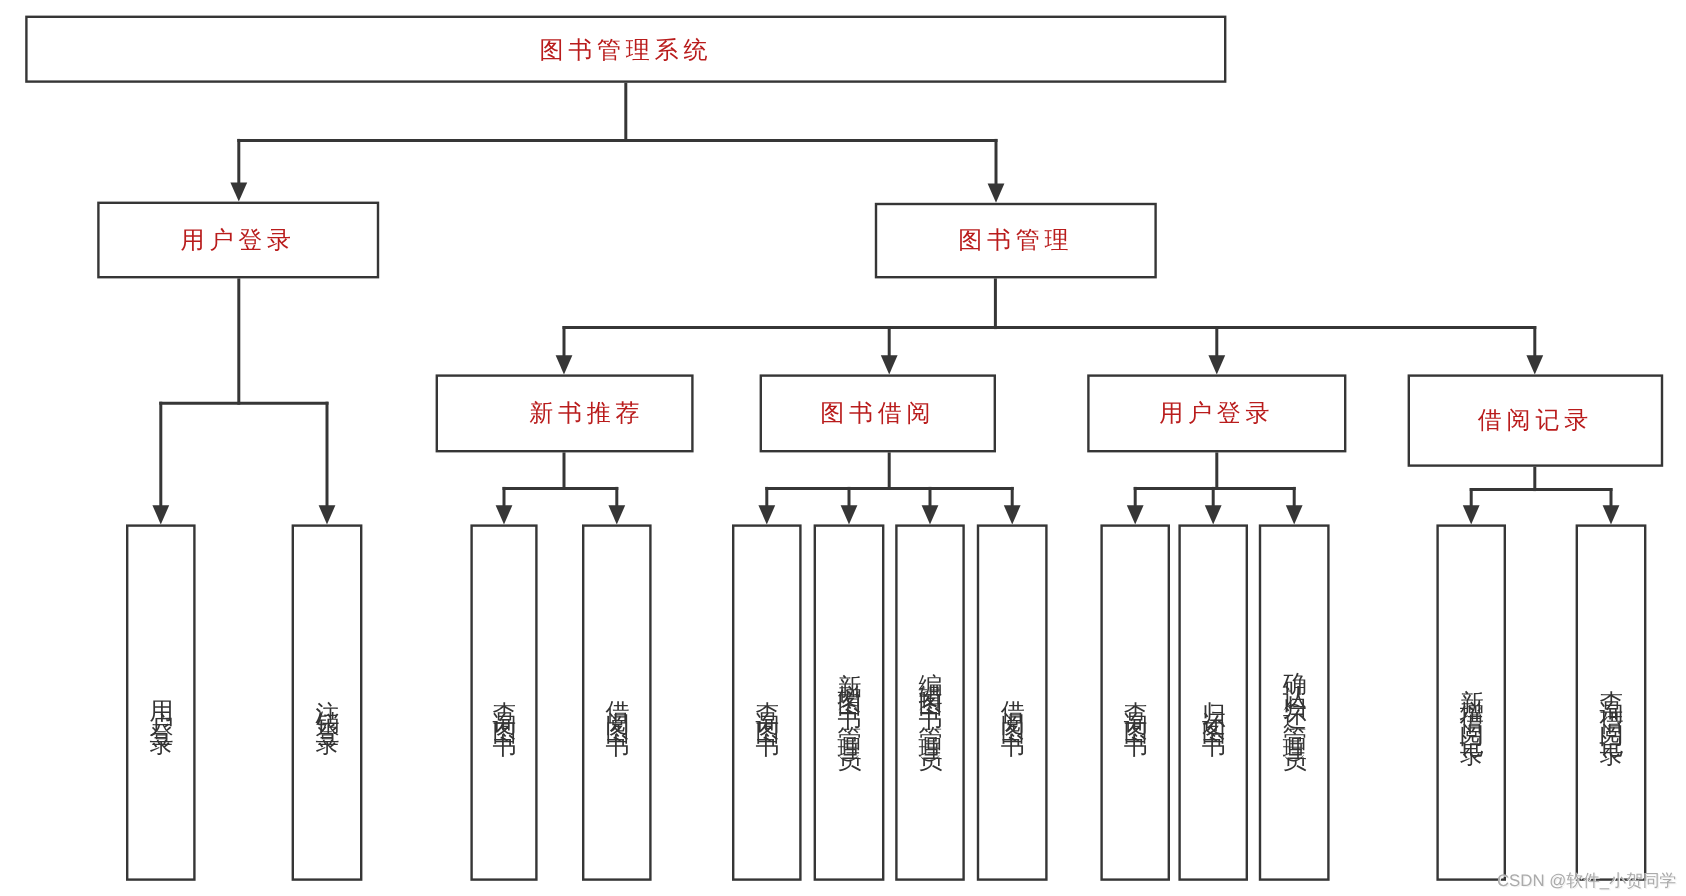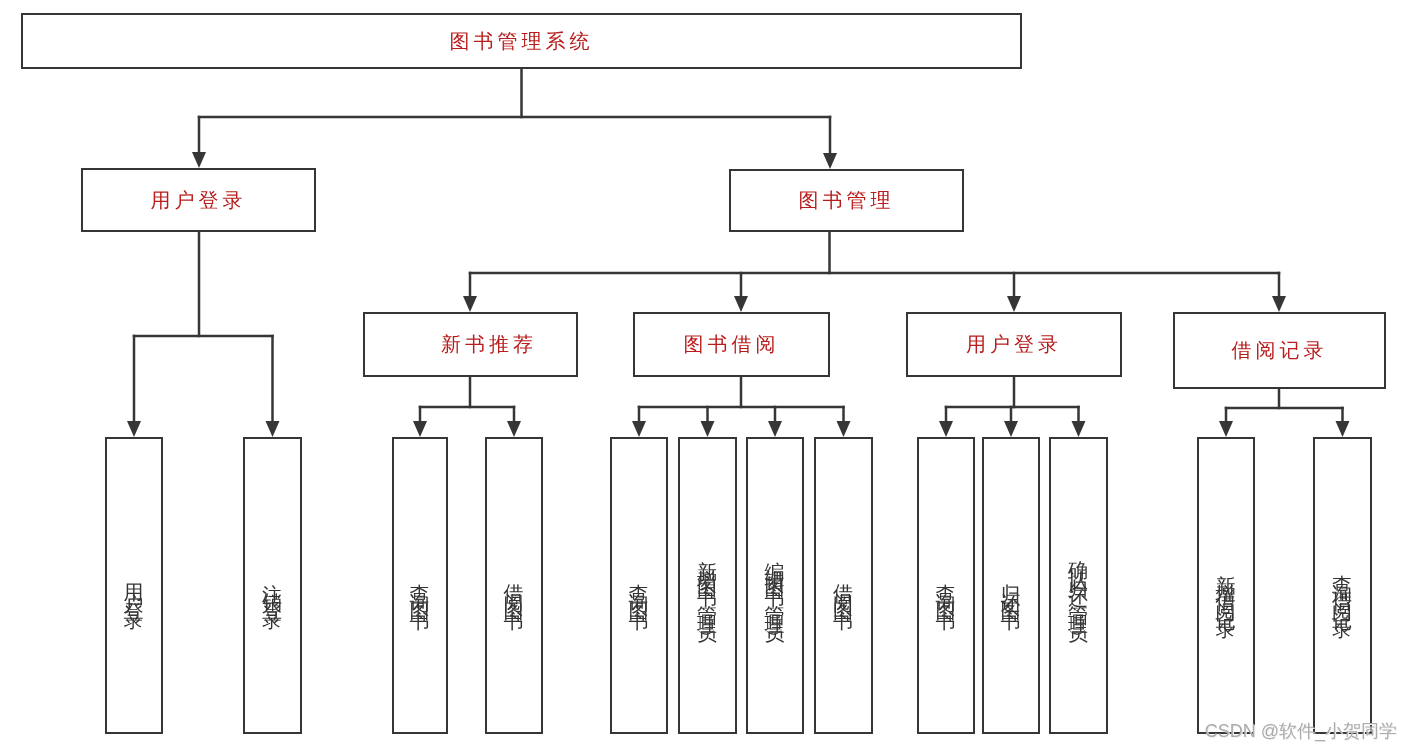--- a/index.html
+++ b/index.html
@@ -46,21 +46,21 @@
     font-size: 20px;
     letter-spacing: 9px;
     line-height: 1;
     color: #333333;
   }
   .watermark {
     position: absolute;
     right: 8px;
     bottom: 4px;
     z-index: 3;
-    font-size: 18px;
+    font-size: 14px;
     color: #ababab;
     text-shadow: 1px 1px 0 #f2f2f2;
     white-space: nowrap;
   }
 </style>
 </head>
 <body>
 
 <div class="canvas">
 

